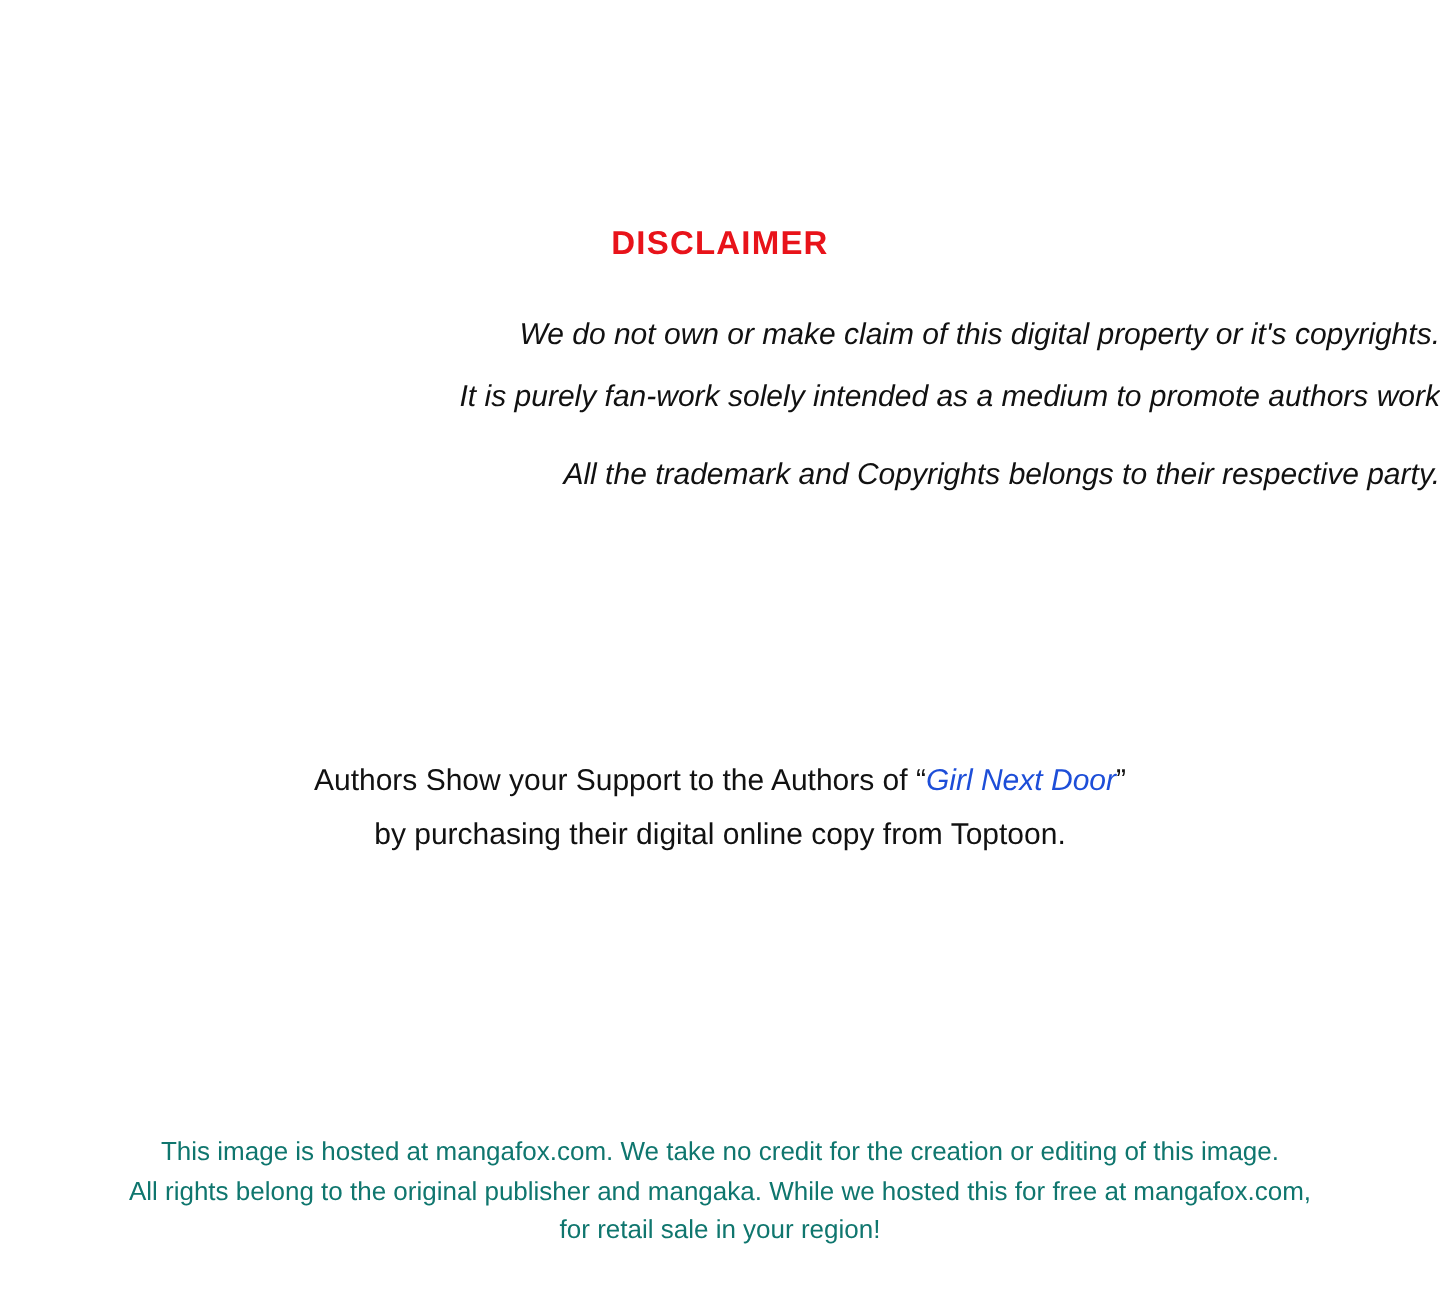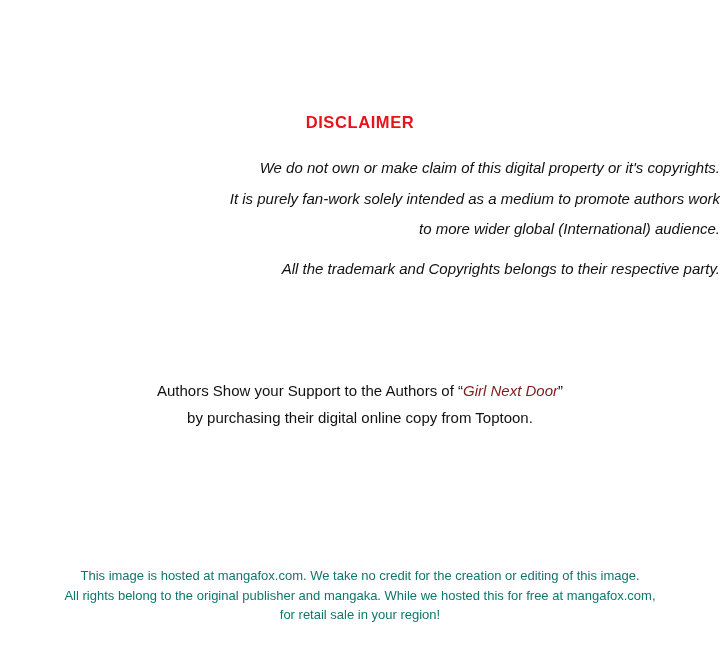--- a/index.html
+++ b/index.html
@@ -55,21 +55,21 @@
     top: 377px;
     left: 0;
     width: 720px;
     text-align: center;
     font-size: 15px;
     line-height: 27px;
     color: #111111;
   }
   .support-block .title-work {
     font-style: italic;
-    color: #7f1d1d;
+    color: #1d4ed8;
   }
 
   .host-note {
     position: absolute;
     top: 566px;
     left: 0;
     width: 720px;
     text-align: center;
     font-size: 13px;
     line-height: 19.5px;
@@ -79,21 +79,20 @@
 </head>
 <body>
 
 <div class="page">
 
   <div class="disclaimer-title">DISCLAIMER</div>
 
   <div class="disclaimer-body">
     <div>We do not own or make claim of this digital property or it's copyrights.</div>
     <div>It is purely fan-work solely intended as a medium to promote authors work</div>
-    <div>to more wider global (International) audience.</div>
     <span class="gap"></span>
     <div>All the trademark and Copyrights belongs to their respective party.</div>
   </div>
 
   <div class="support-block">
     <div><span>Authors Show your Support to the Authors of “</span><span class="title-work">Girl Next Door</span><span>”</span></div>
     <div>by purchasing their digital online copy from Toptoon.</div>
   </div>
 
   <div class="host-note">

